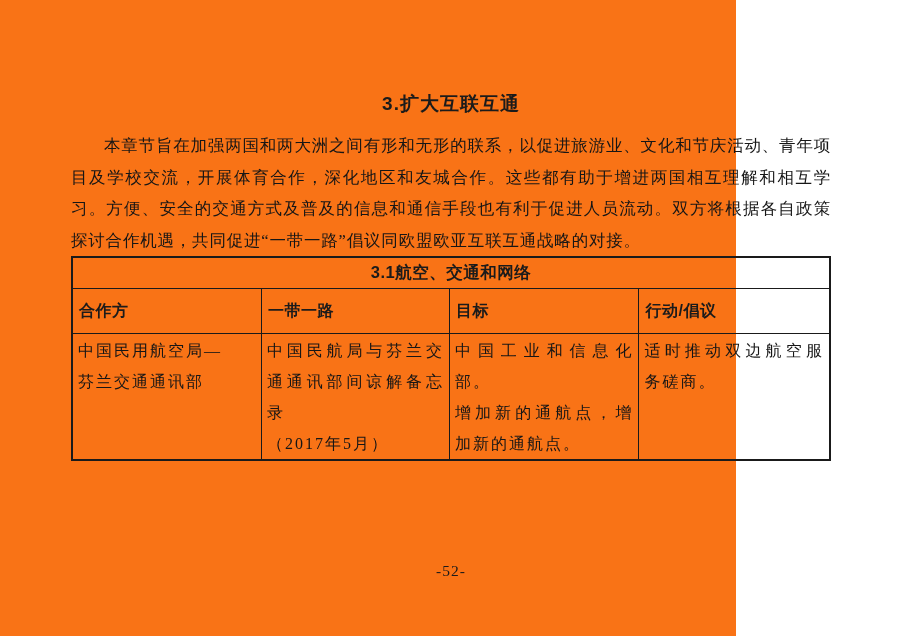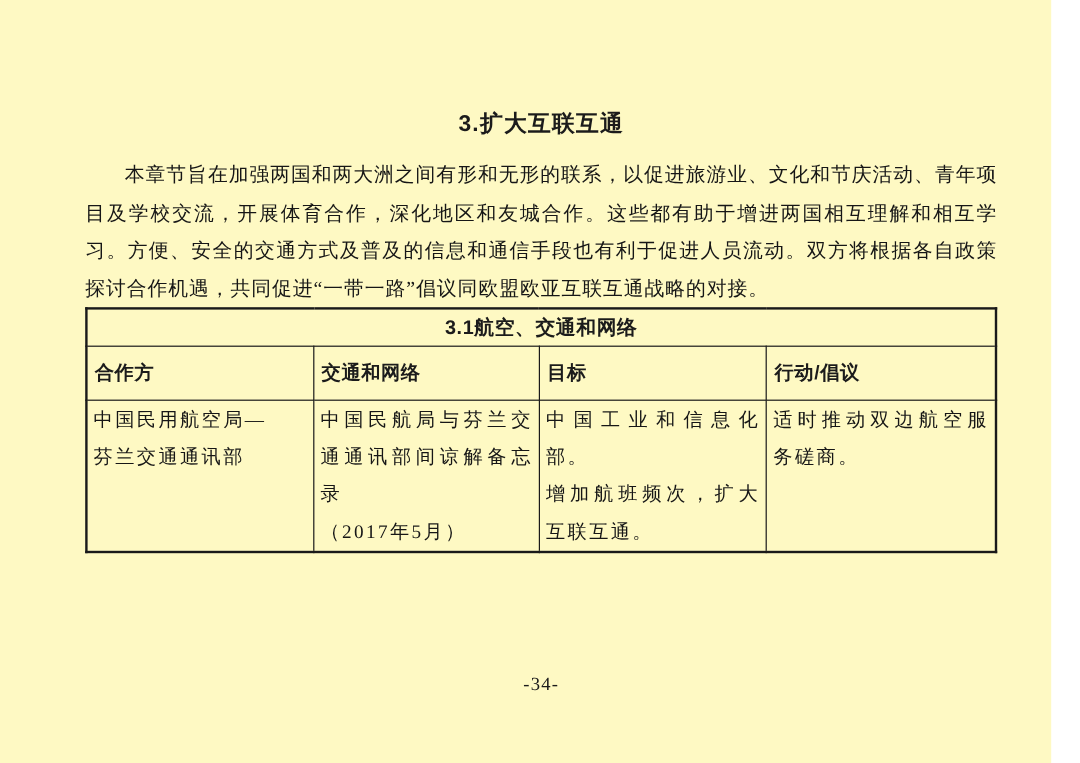--- a/index.html
+++ b/index.html
@@ -4,22 +4,22 @@
 <style>
   html, body { margin: 0; padding: 0; }
   body {
     width: 900px; height: 636px;
     background: #ffffff;
     overflow: hidden;
     font-family: "Liberation Serif", "DejaVu Serif", serif;
   }
   .page {
     position: relative;
-    width: 876px; height: 636px;
-    background: #fef9c3;
+    width: 736px; height: 636px;
+    background: #f97316;
     color: #1b1b1b;
   }
   .content {
     position: absolute;
     left: 71px; top: 0;
     width: 760px;
   }
   .section-title {
     margin: 91px 0 0 0;
     text-align: center;
@@ -106,39 +106,39 @@
           <col style="width:24.8%">
           <col style="width:25%">
           <col style="width:25.2%">
       </colgroup>
       <tbody>
         <tr>
           <td colspan="4" class="t-title">3.1航空、交通和网络</td>
         </tr>
         <tr class="head-row">
           <td>合作方</td>
-          <td>交通和网络</td>
+          <td>一带一路</td>
           <td>目标</td>
           <td>行动/倡议</td>
         </tr>
         <tr class="body-row row-2">
           <td>
             <p>中国民用航空局—</p>
             <p>芬兰交通通讯部</p>
           </td>
           <td>
             <p>中国民航局与芬兰交通通讯部间谅解备忘录</p>
             <p>（2017年5月）</p>
           </td>
           <td>
             <p>中国工业和信息化部。</p>
-            <p>增加航班频次，扩大互联互通。</p>
+            <p>增加新的通航点，增加新的通航点。</p>
           </td>
           <td>
             <p>适时推动双边航空服务磋商。</p>
           </td>
         </tr>
       </tbody>
     </table>
 
-    <div class="page-footer">-34-</div>
+    <div class="page-footer">-52-</div>
   </div>
 </div>
 
 </body></html>

